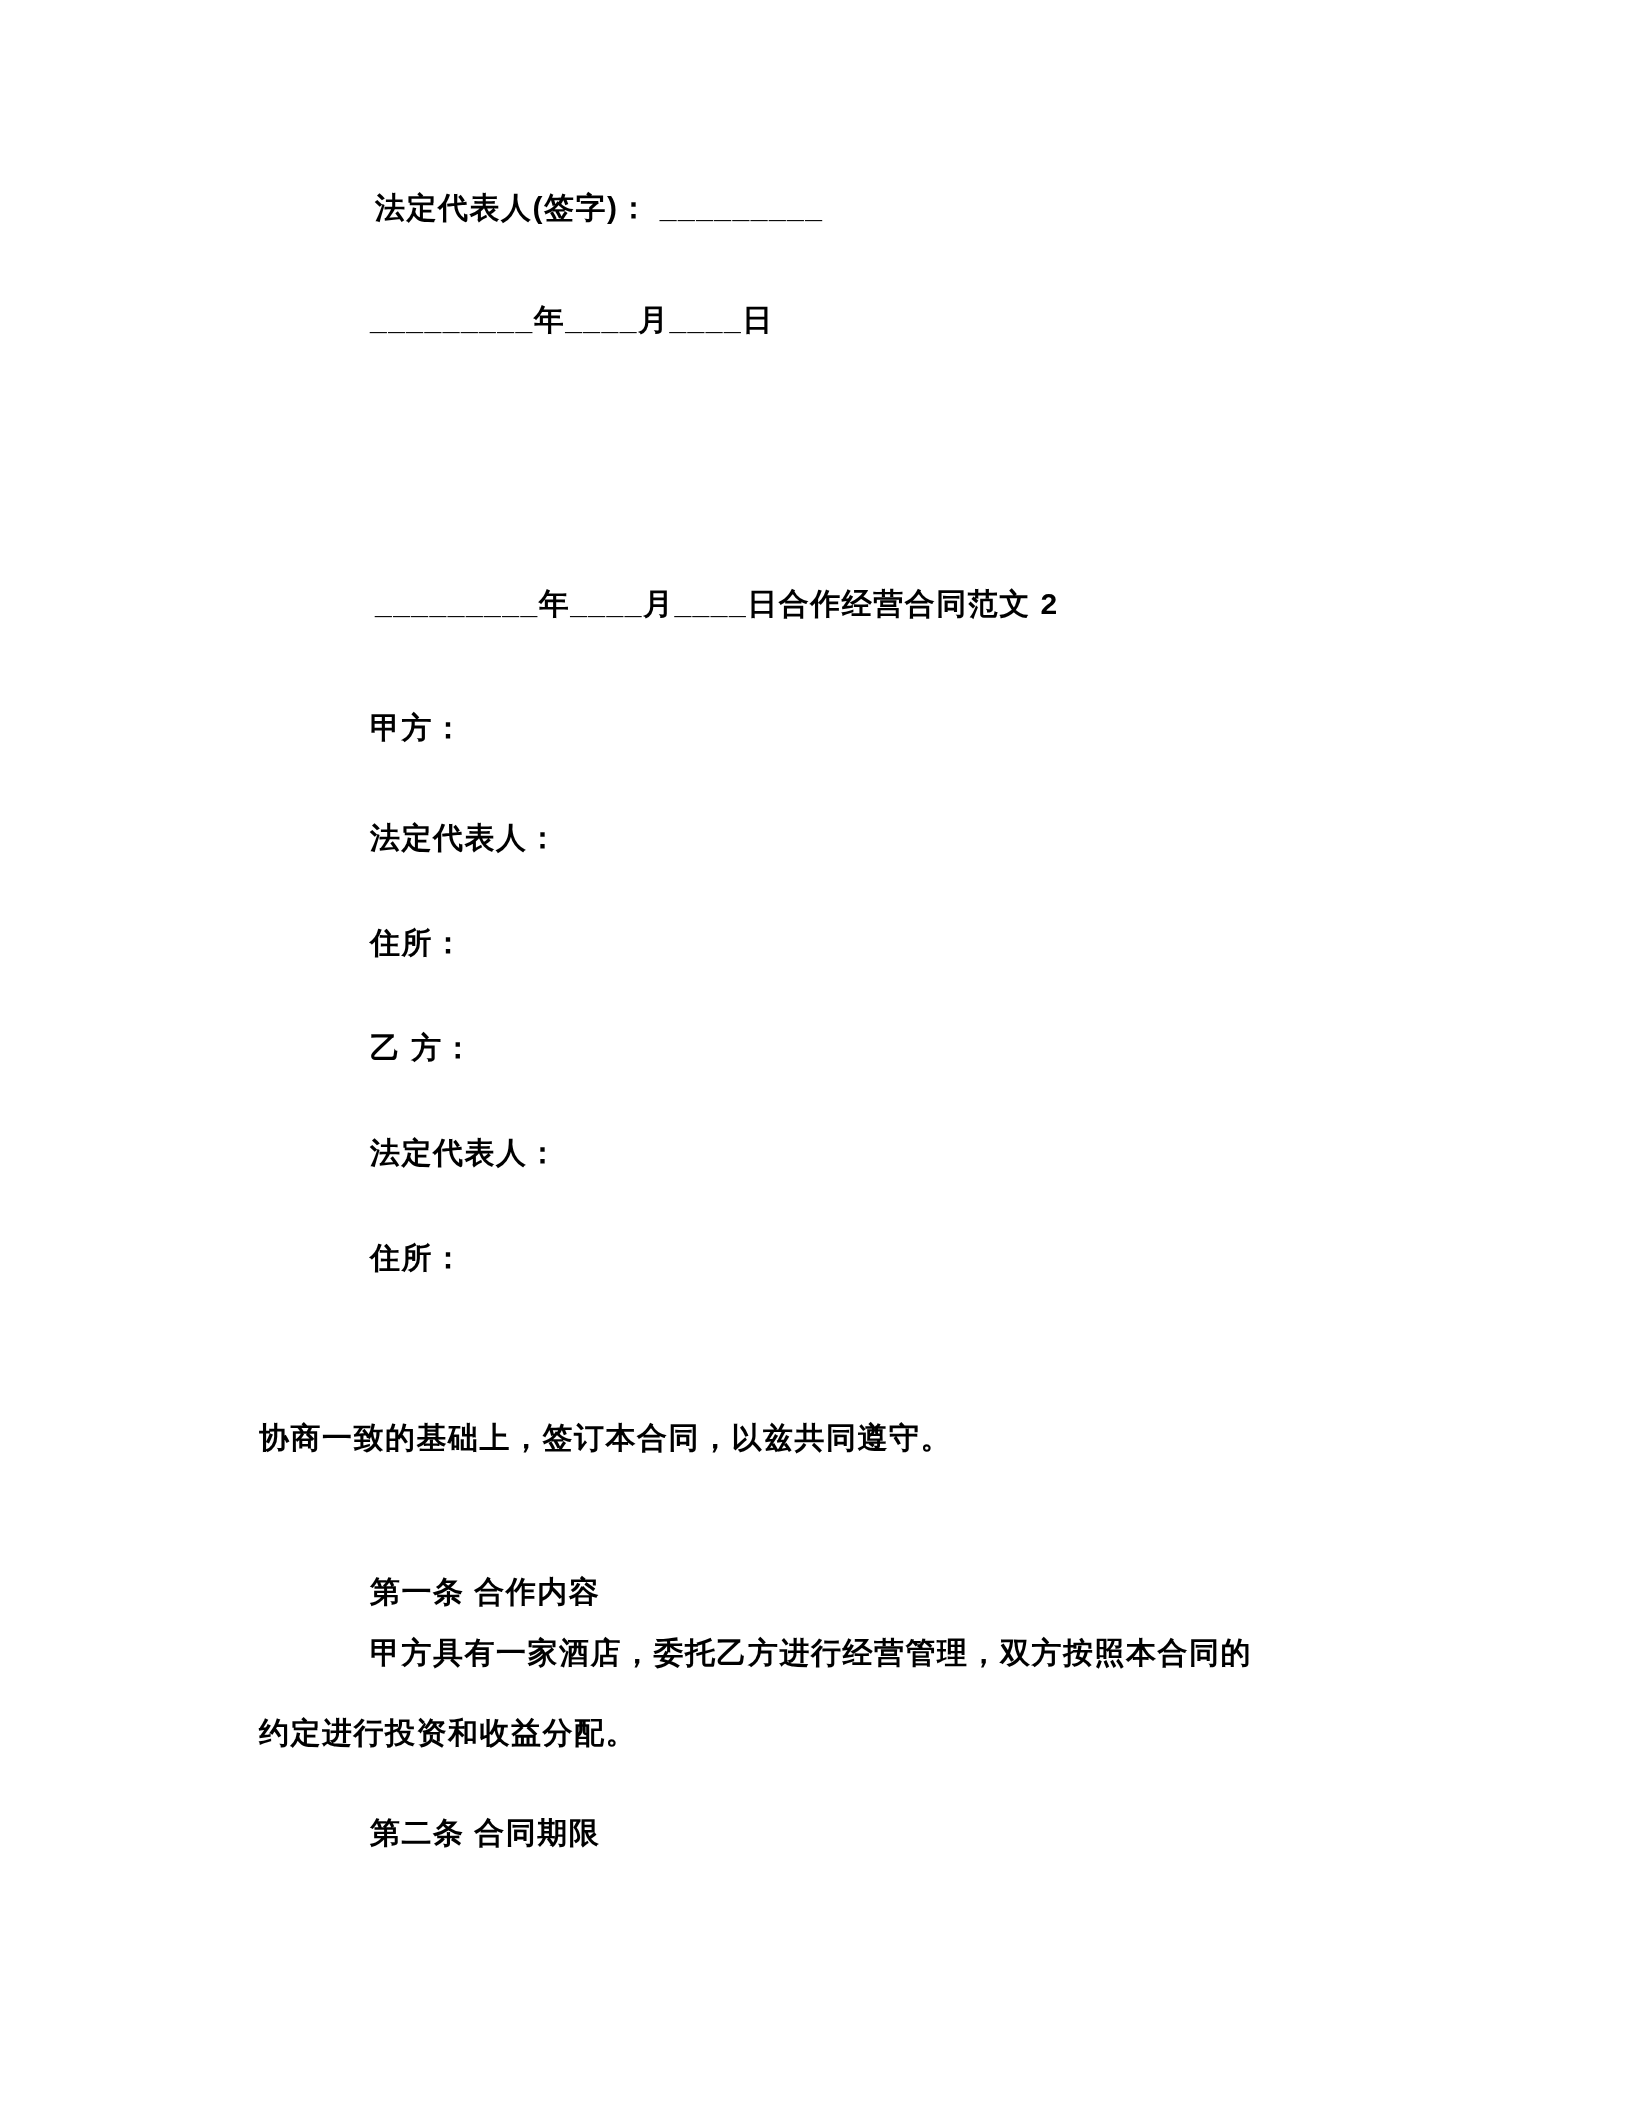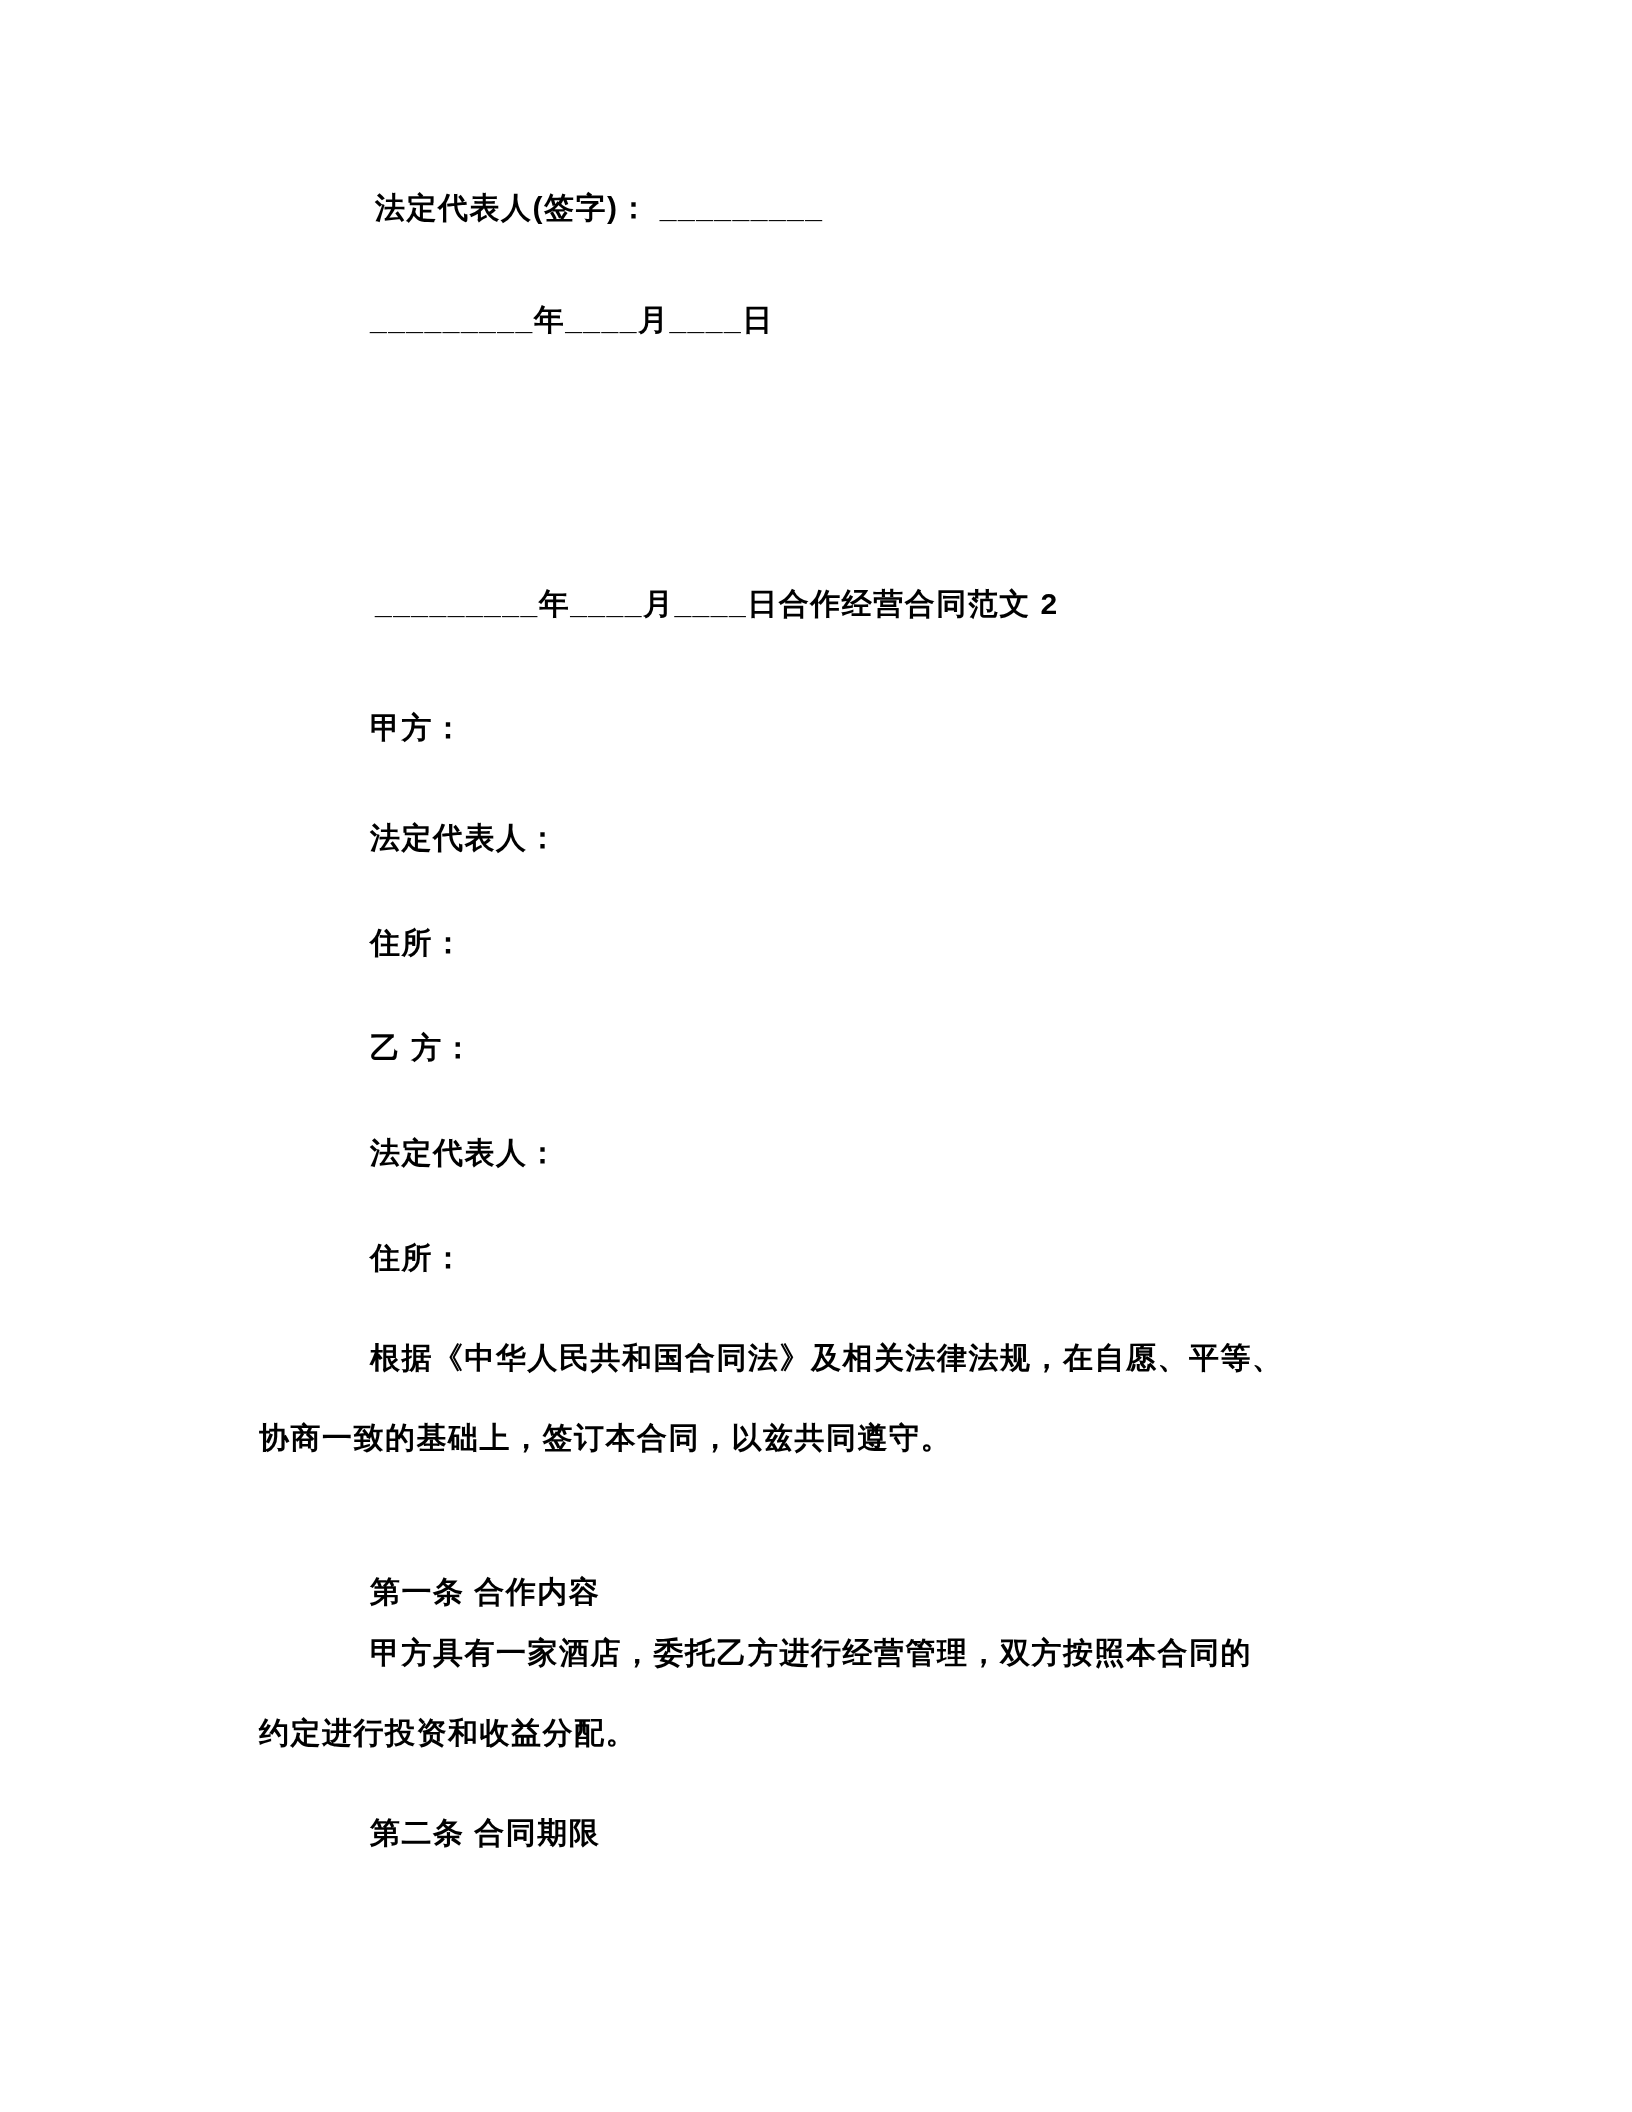--- a/index.html
+++ b/index.html
@@ -52,21 +52,20 @@
   <div class="doc-line indent-para" style="top:815px">法定代表人：</div>
 
   <div class="doc-line indent-para" style="top:920px">住所：</div>
 
   <div class="doc-line indent-para" style="top:1025px">乙 方：</div>
 
   <div class="doc-line indent-para" style="top:1130px">法定代表人：</div>
 
   <div class="doc-line indent-para" style="top:1235px">住所：</div>
 
-  <div class="doc-line indent-para" style="top:1335px">根据《中华人民共和国合同法》及相关法律法规，在自愿、平等、</div>
 
   <div class="doc-line indent-none" style="top:1415px">协商一致的基础上，签订本合同，以兹共同遵守。</div>
 
   <div class="doc-line indent-para" style="top:1569px">第一条 合作内容</div>
 
   <div class="doc-line indent-para" style="top:1630px">甲方具有一家酒店，委托乙方进行经营管理，双方按照本合同的</div>
 
   <div class="doc-line indent-none" style="top:1710px">约定进行投资和收益分配。</div>
 
   <div class="doc-line indent-para" style="top:1810px">第二条 合同期限</div>

